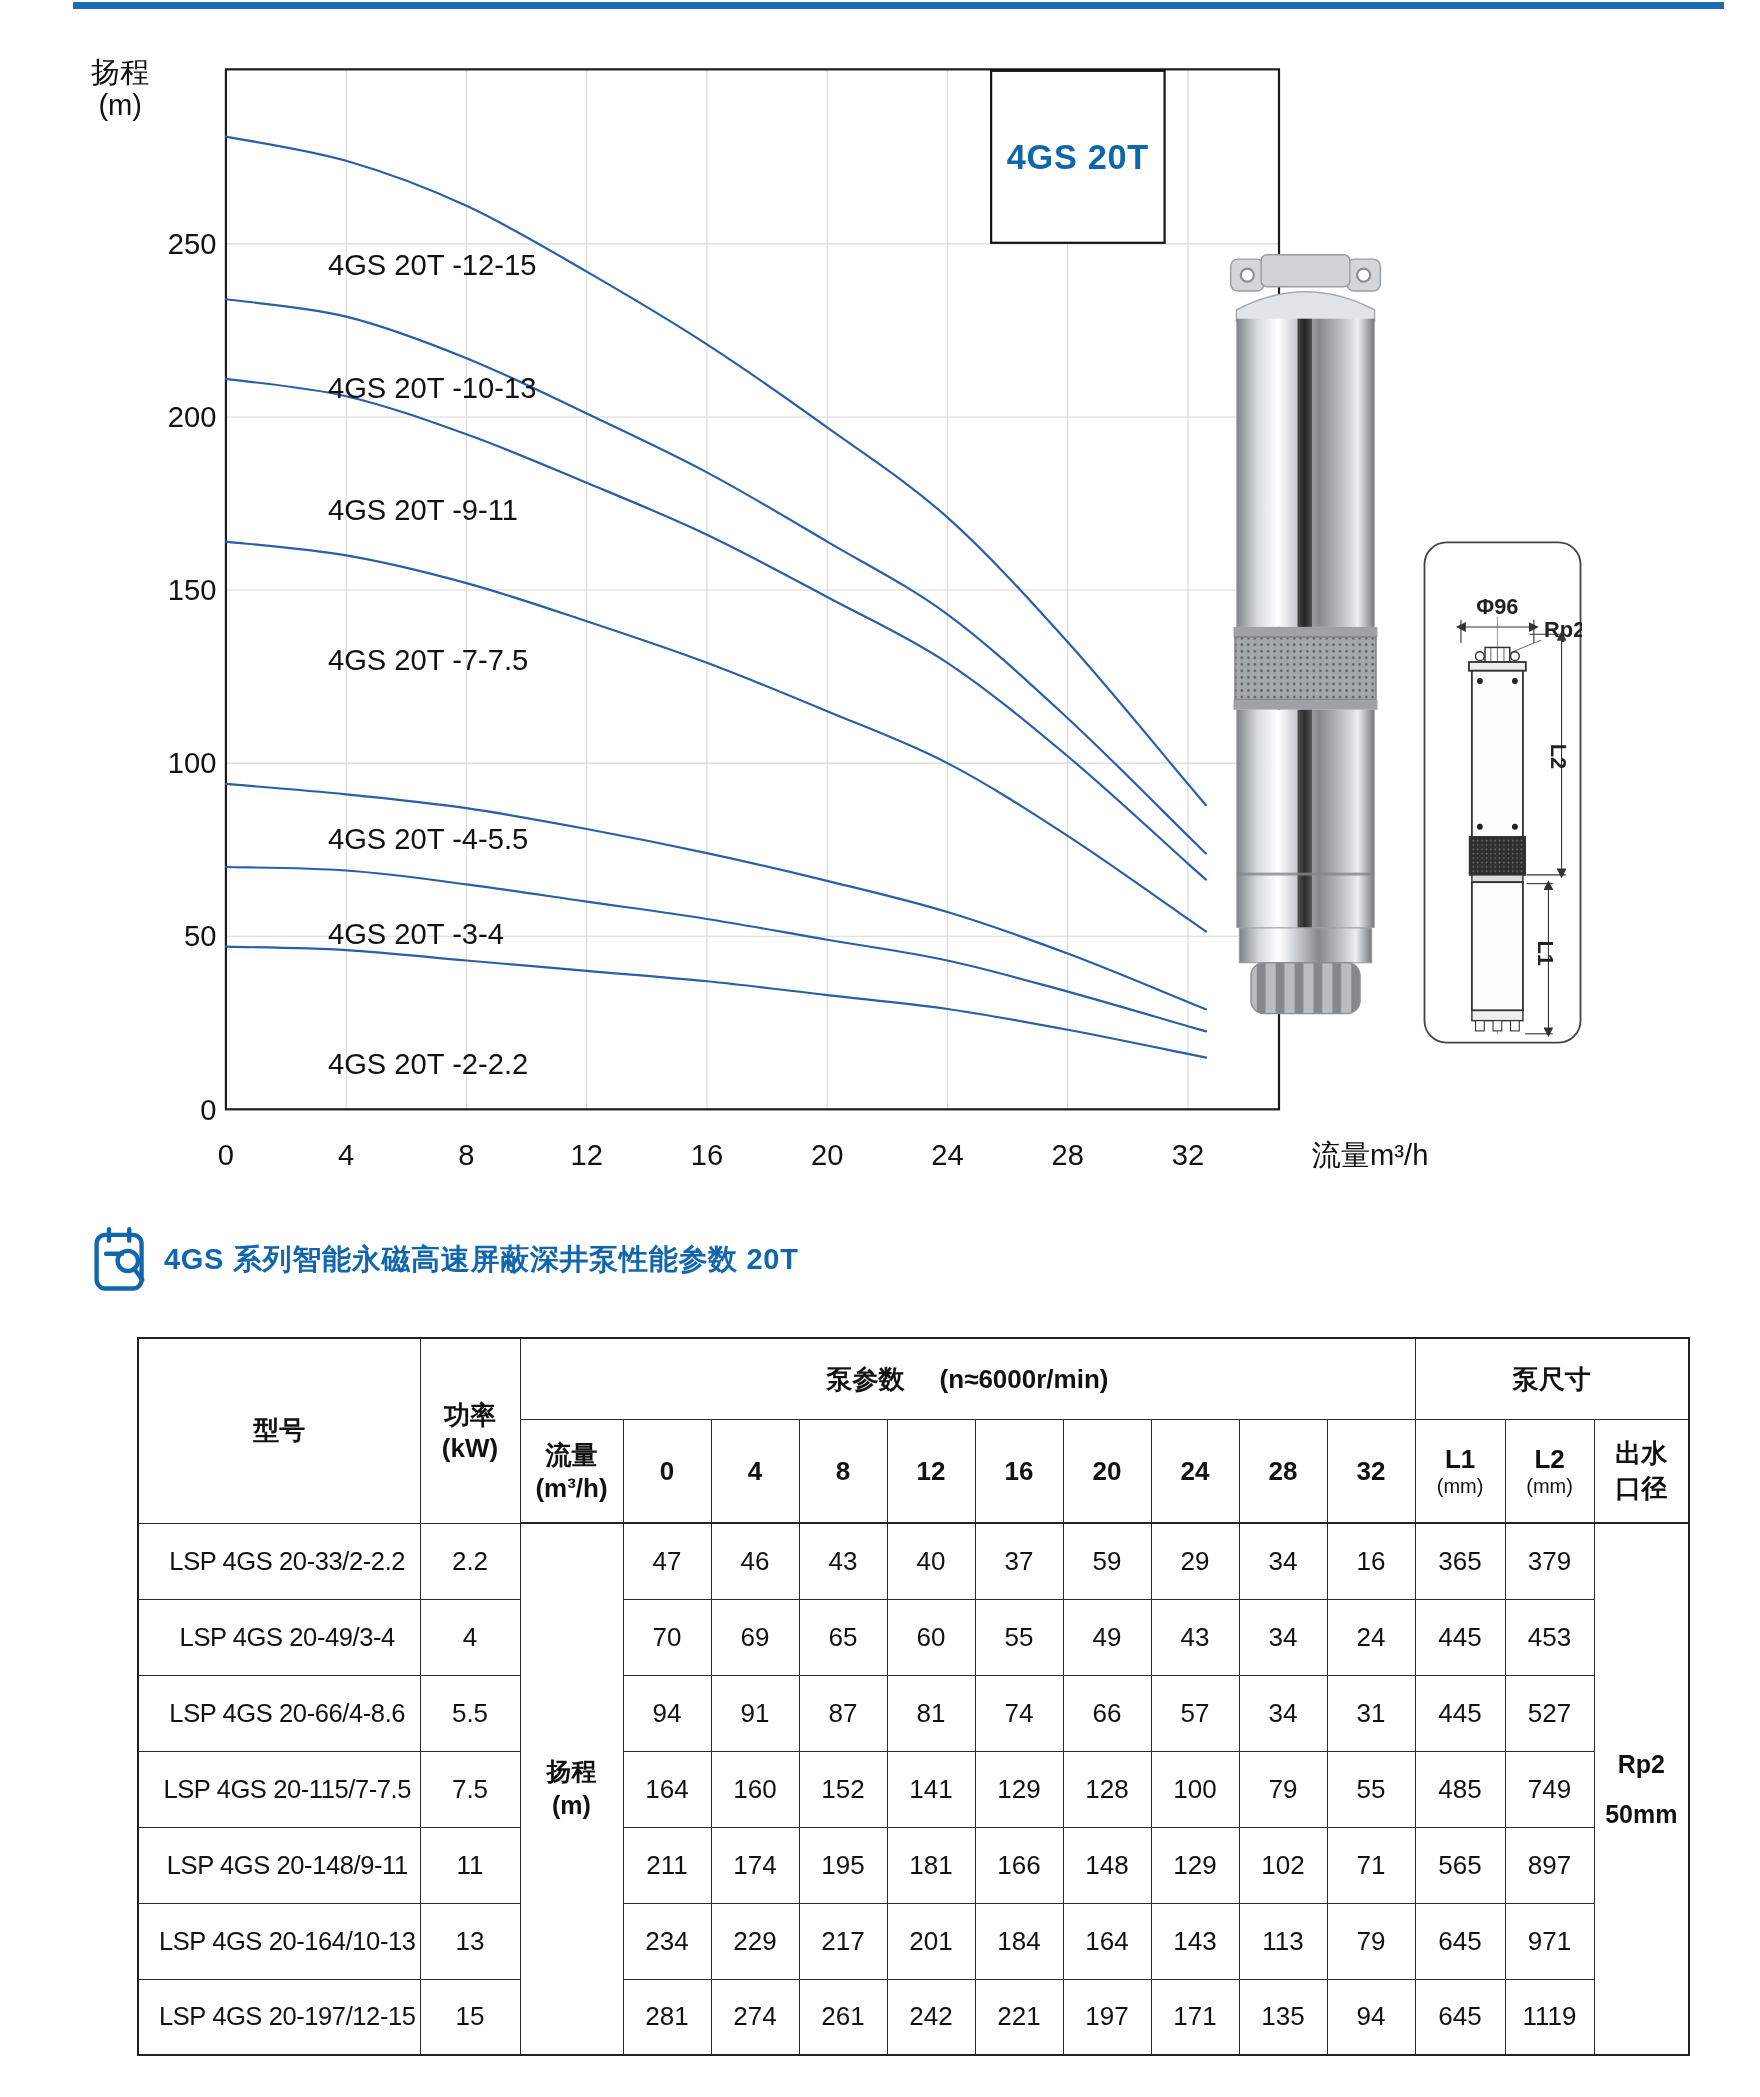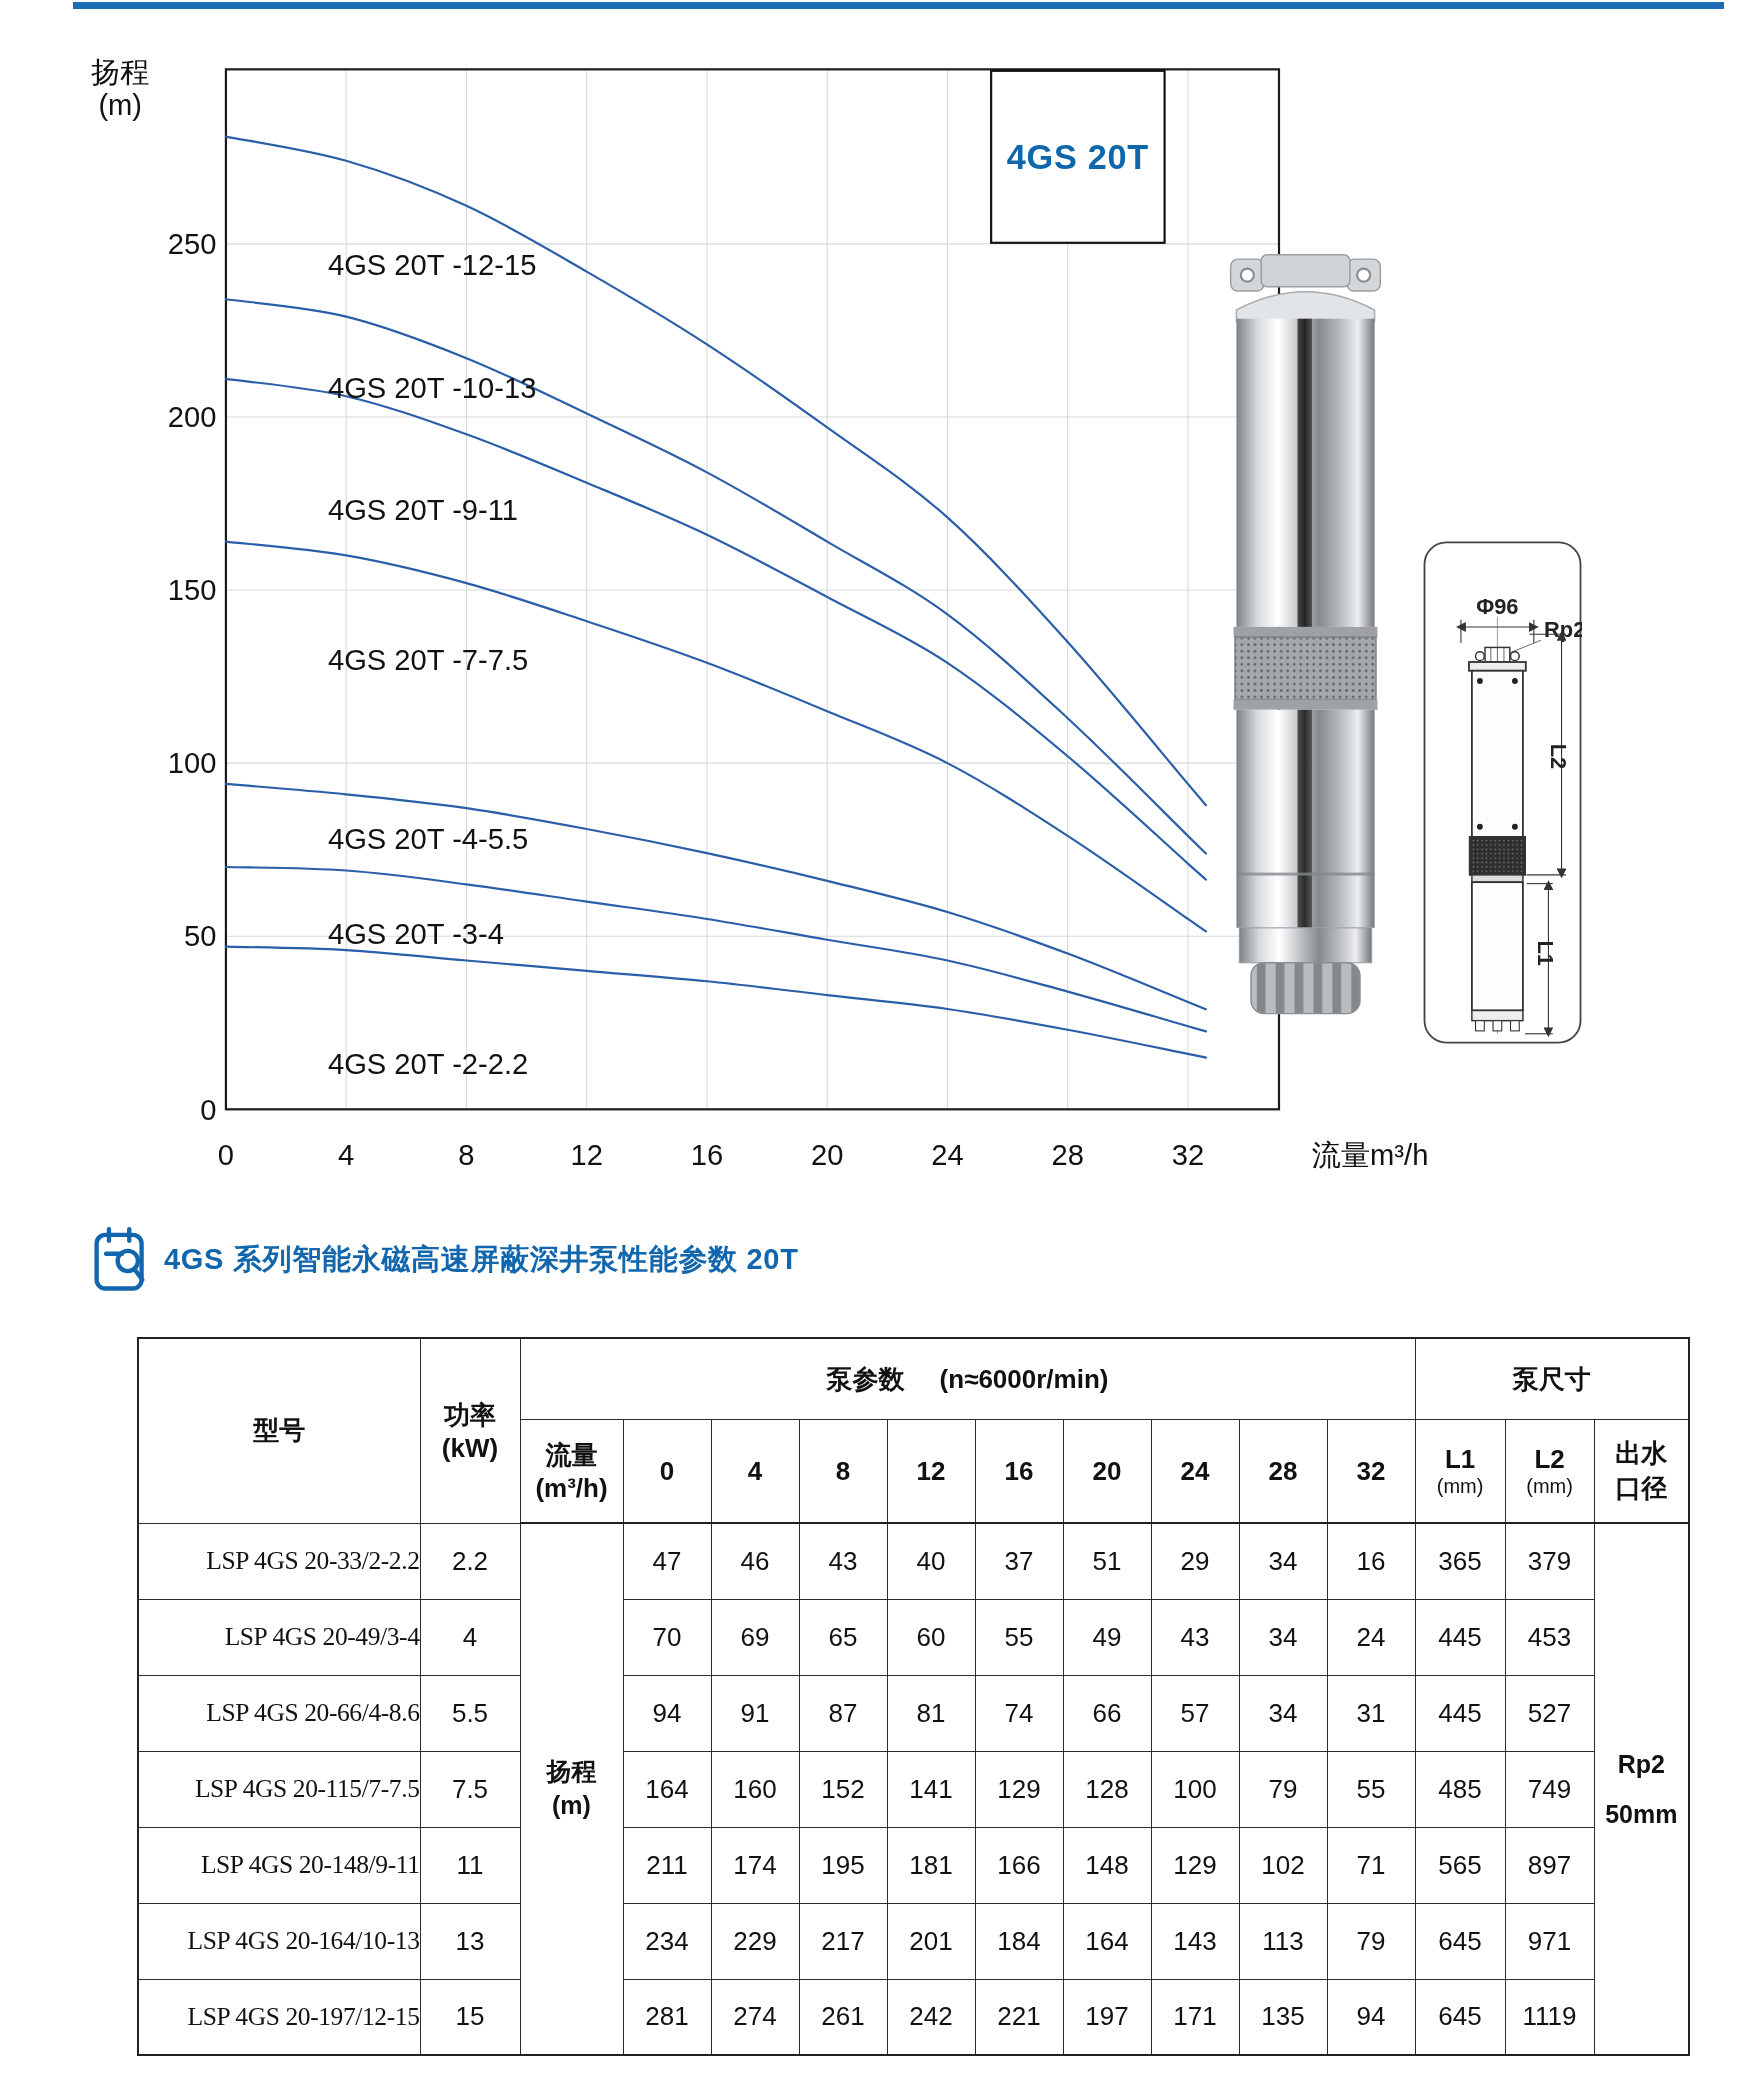--- a/index.html
+++ b/index.html
@@ -16,21 +16,21 @@
   #tbl{left:137px;top:1337px;}
   table{border-collapse:collapse;table-layout:fixed;width:1552px;border:2.2px solid #222;}
   th,td{border:1.5px solid #2b2b2b;text-align:center;vertical-align:middle;padding:0;
         font-size:26px;color:#111;background:#fff;overflow:hidden;}
   thead tr.r1 th{height:80px;}
   thead tr.r2 th{height:102px;}
   tbody tr{height:76px;}
   th{font-weight:bold;margin-left:28px;}
   .sub{font-weight:normal;font-size:20px;}
   .grp-gap{display:inline-block;width:35px;}
-  td.model{text-align:right;padding-left:16px;font-size:25.5px;letter-spacing:-0.4px;font-family:Liberation Serif, serif;}
+  td.model{text-align:center;padding-left:16px;font-size:25.5px;letter-spacing:-0.4px;}
   td.mergecell{font-weight:bold;font-size:25px;line-height:1.35;}
   td.outletcell{font-weight:bold;font-size:25px;line-height:2.0;}
   thead tr.r2 th{border-bottom:2.9px solid #222;}
 </style>
 </head>
 <body>
 
 <div id="topbar" class="abs"></div>
 
 <svg id="chart-wrap" class="abs" width="1760" height="1210" viewBox="0 0 2415 1660" aria-hidden="true">
@@ -276,21 +276,21 @@
           <td>2.2</td>
           <td class="mergecell" rowspan="7">
             <div>扬程</div>
             <div>(m)</div>
           </td>
           <td>47</td>
           <td>46</td>
           <td>43</td>
           <td>40</td>
           <td>37</td>
-          <td>51</td>
+          <td>59</td>
           <td>29</td>
           <td>34</td>
           <td>16</td>
           <td>365</td>
           <td>379</td>
           <td class="outletcell" rowspan="7">
             <div>Rp2</div>
             <div>50mm</div>
           </td>
         </tr>

